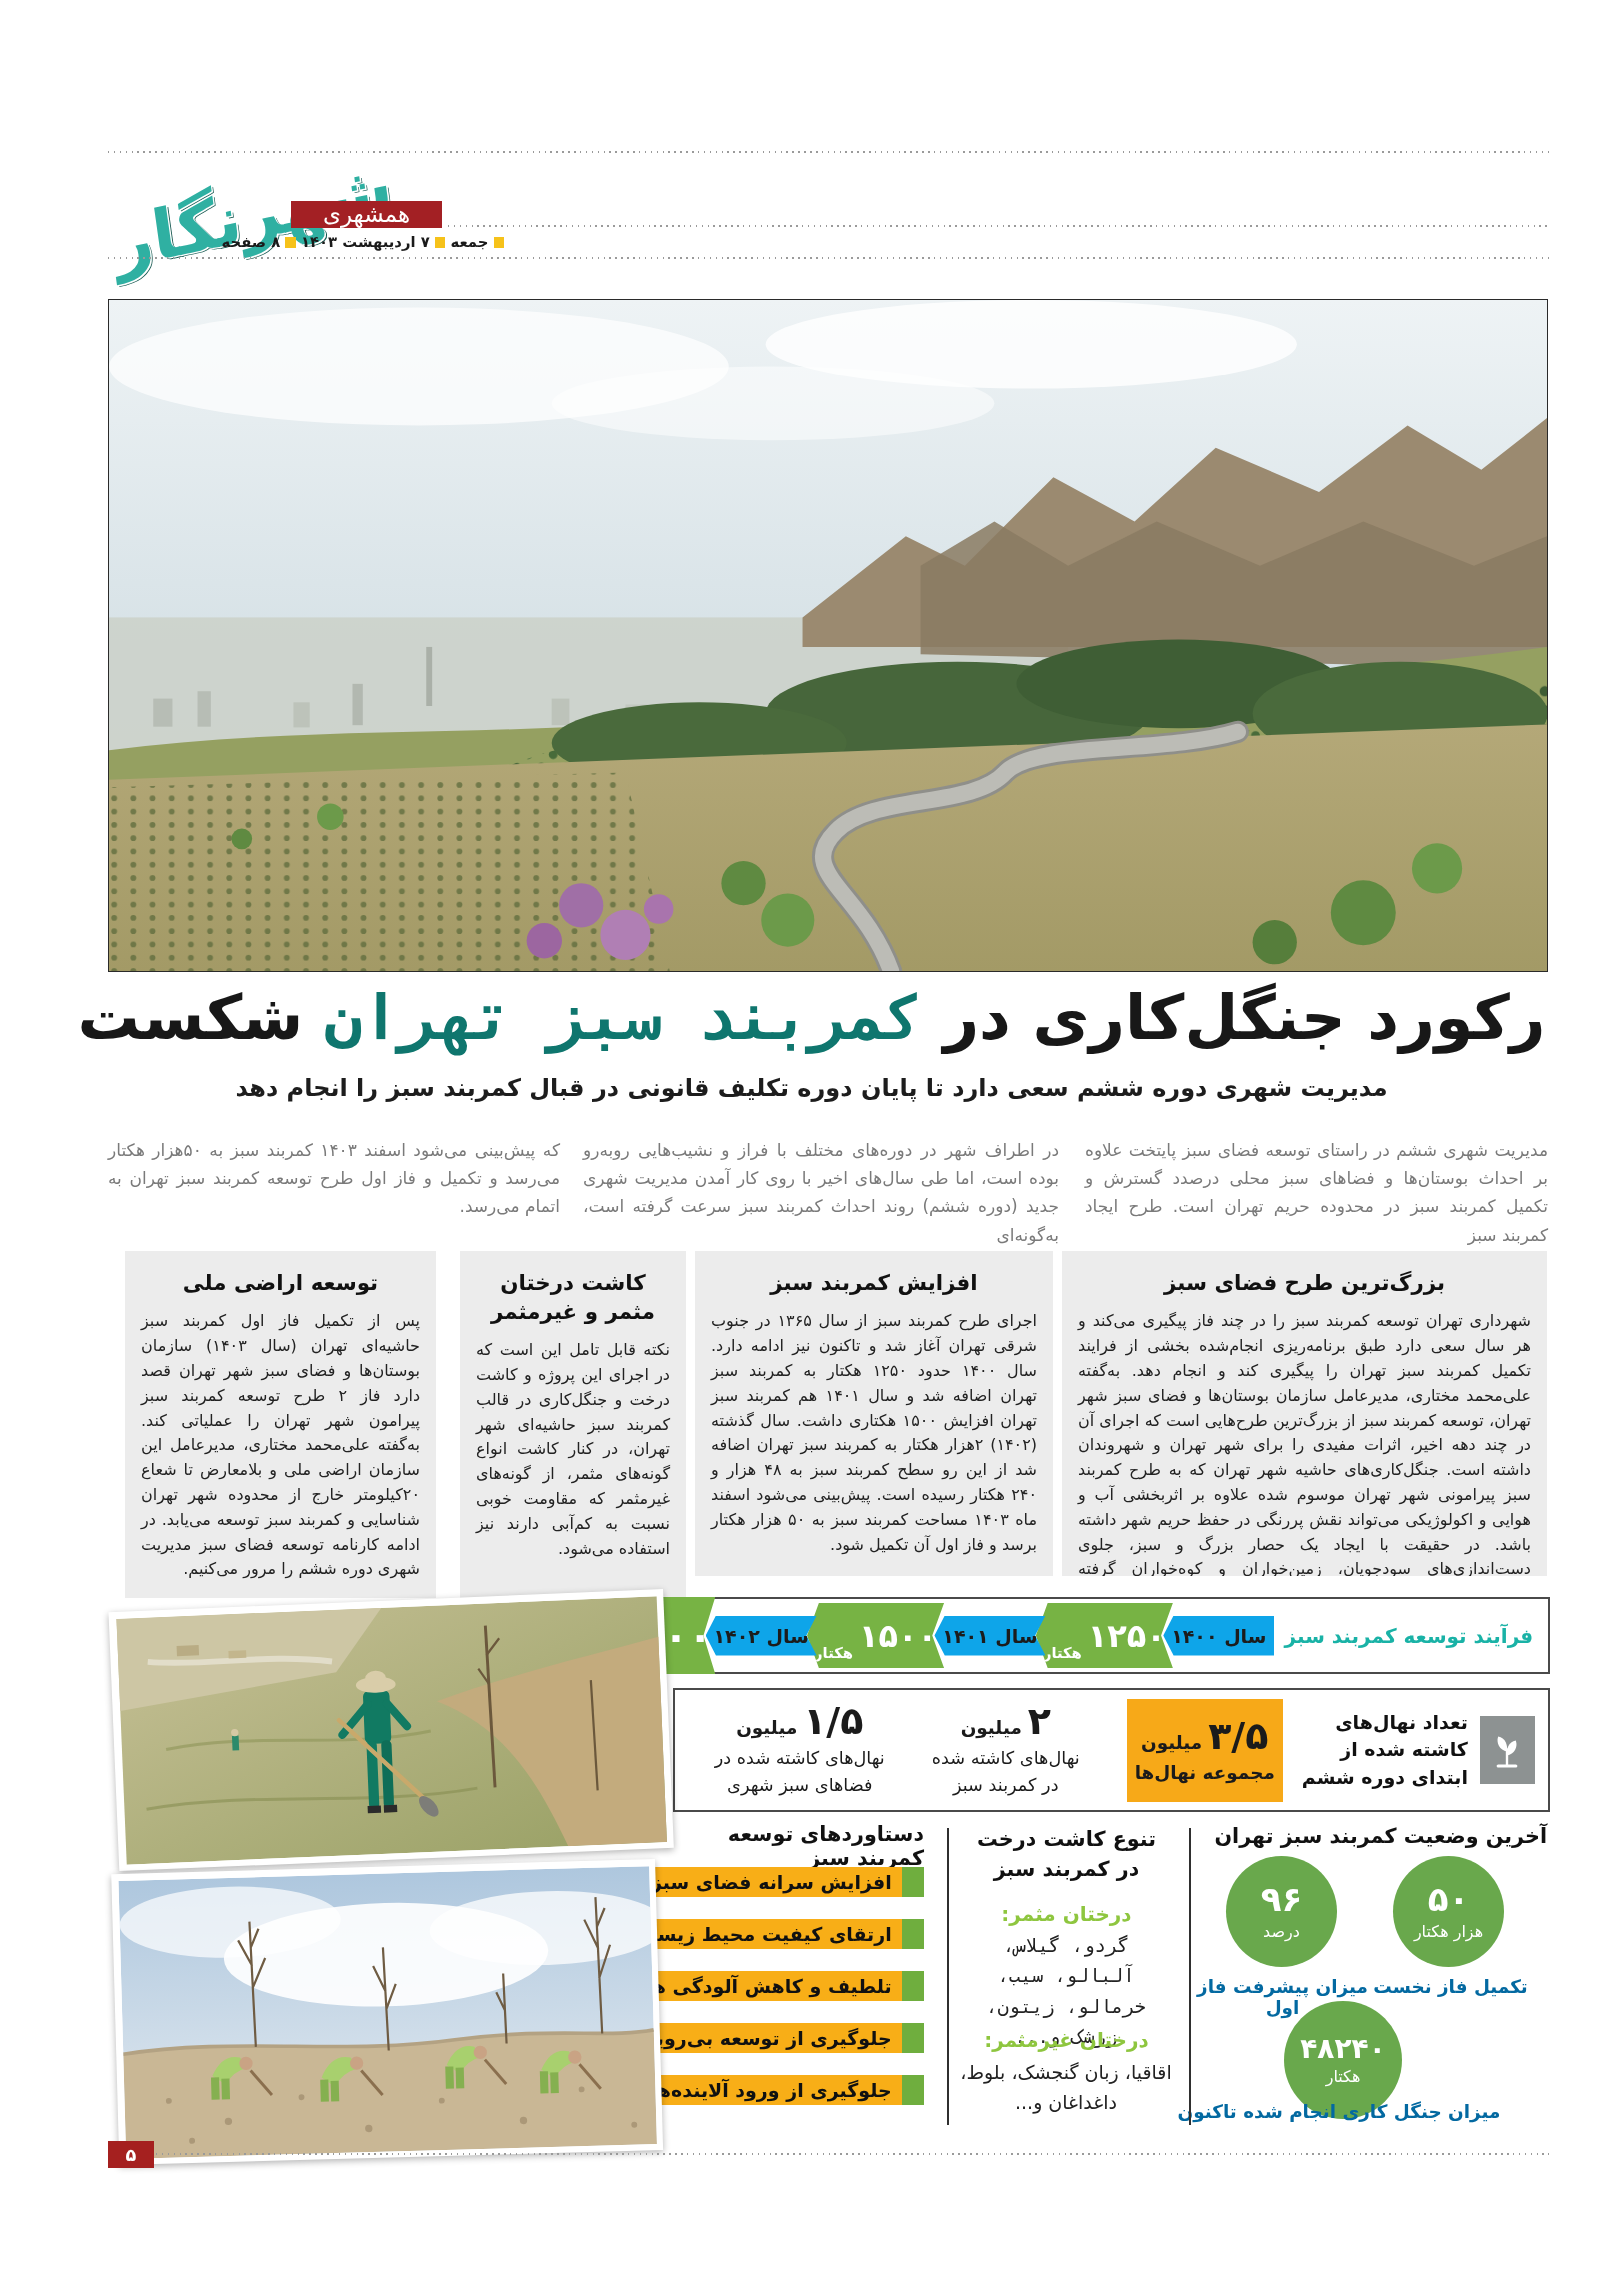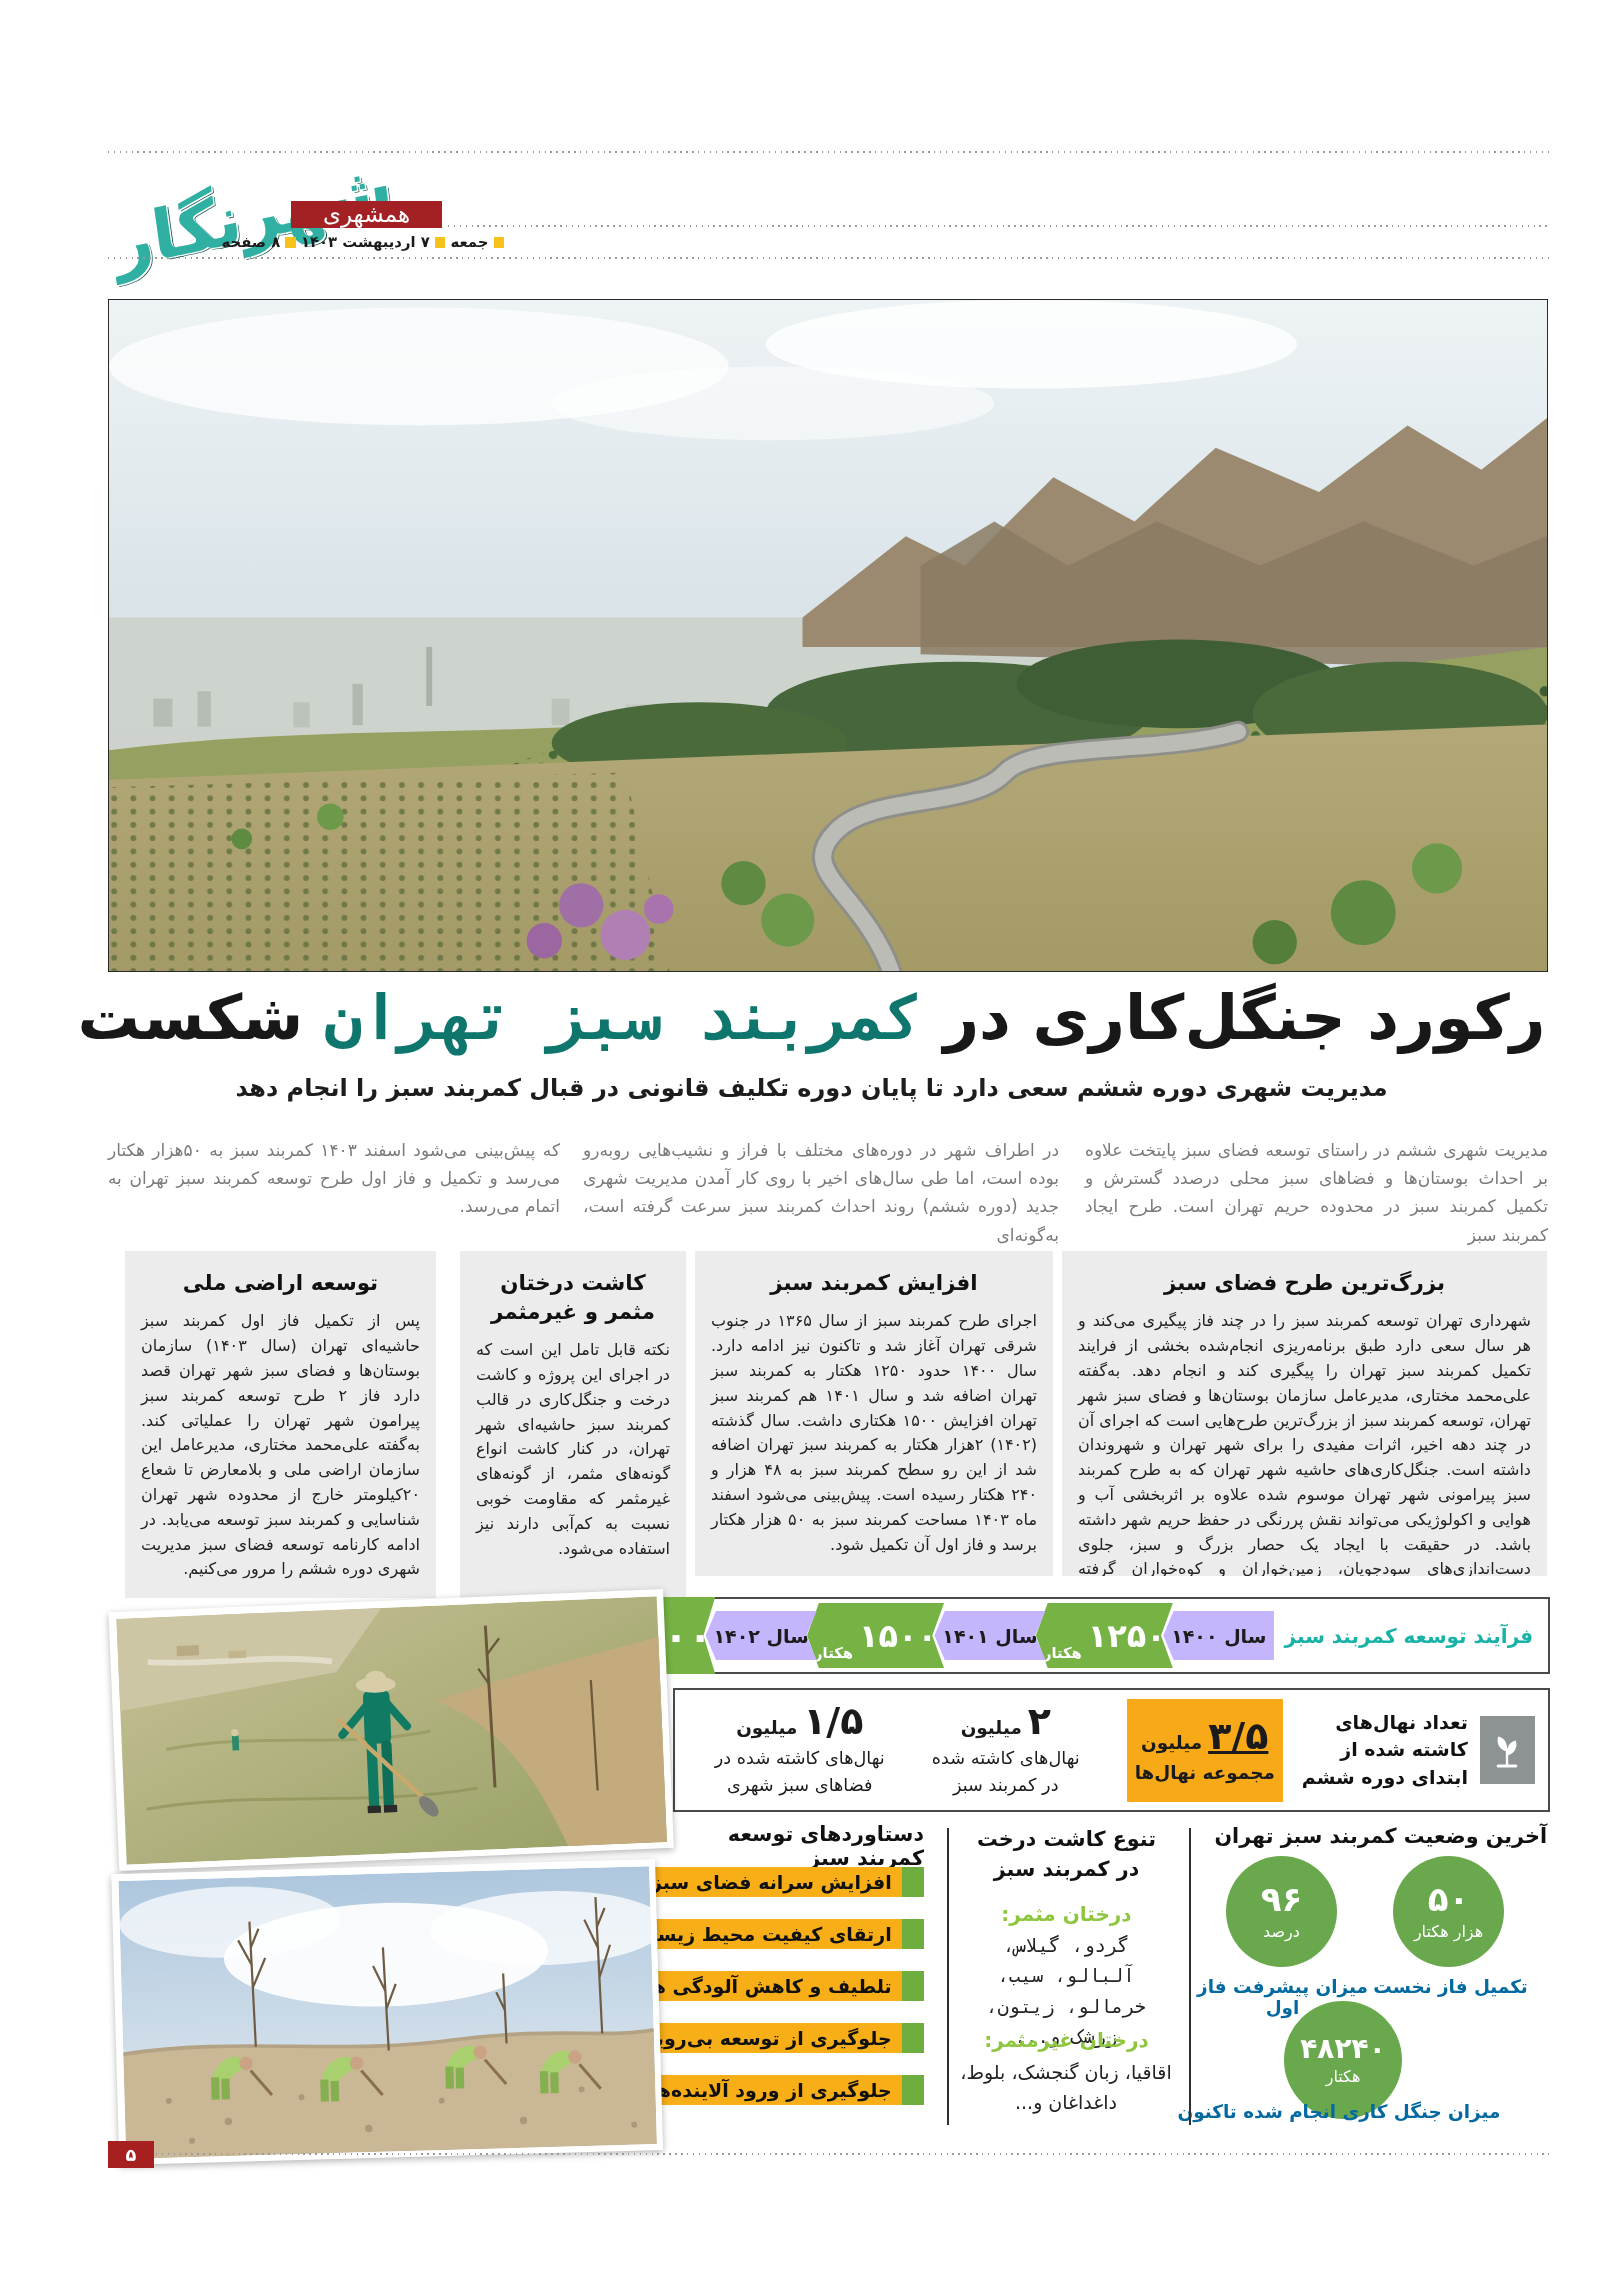--- a/index.html
+++ b/index.html
@@ -24,36 +24,36 @@
   .introcol{font-size:17px;line-height:1.66;color:#7a7a7a;text-align:justify;}
   
   .artbox{background:#ececec;box-sizing:border-box;padding:17.7px 16px;overflow:hidden;}
   .arttitle{font-size:21.4px;font-weight:bold;color:#111;text-align:center;margin:0 0 11.8px 0;line-height:1.35;}
   .artbody{font-size:16px;line-height:1.55;color:#222;text-align:justify;margin:0;}
   
   .stripbox{border:2.2px solid #4a4a4a;box-sizing:border-box;display:flex;align-items:center;padding:0 14.8px;background:#fff;}
   .striptitle{color:#19b2a6;font-weight:bold;font-size:20px;white-space:nowrap;margin-left:10.3px;}
   .chev{display:flex;align-items:center;justify-content:center;box-sizing:border-box;flex:none;}
   .chev+.chev{margin-right:-9.6px;}
-  .chev.year{background:#c4b5fd;width:111px;height:49px;color:#1c1c1c;font-weight:bold;font-size:19px;
+  .chev.year{background:#0ea5e9;width:111px;height:40px;color:#1c1c1c;font-weight:bold;font-size:19px;
      clip-path:polygon(100% 0,10.3px 0,0 50%,10.3px 100%,100% 100%,calc(100% - 10.3px) 50%);}
   .chev.year.first{clip-path:polygon(100% 0,10.3px 0,0 50%,10.3px 100%,100% 100%);}
   .chev.val{background:#77b344;width:137px;height:65px;color:#fff;font-weight:bold;
      clip-path:polygon(100% 0,11.8px 0,0 50%,11.8px 100%,100% 100%,calc(100% - 11.8px) 50%);}
   .chev .big{font-size:32px;line-height:1;}
   .chev .unit{font-size:14.8px;margin-right:5.9px;align-self:flex-end;padding-bottom:7.4px;}
   .chev.last{width:148px;height:77px;}
   .chev.last .big{font-size:40px;}
   
   .statsbox{border:2.2px solid #4a4a4a;box-sizing:border-box;display:flex;align-items:center;padding:0 13.3px;background:#fff;}
   .sapicon{width:55px;height:68px;background:#8d9292;display:flex;align-items:center;justify-content:center;flex:none;}
   .statlabel{font-size:19px;font-weight:bold;color:#111;line-height:1.45;margin-right:11.8px;text-align:right;}
   .orangebox{background:#f7a918;width:156px;height:103px;margin-right:19px;display:flex;flex-direction:column;
      align-items:center;justify-content:center;color:#1b1b1b;flex:none;}
-  .orangebox .num{font-size:38px;font-weight:900;line-height:1;text-decoration:underline;}
+  .orangebox .num{font-size:38px;font-weight:900;line-height:1;}
   .orangebox .nu{font-size:18.4px;font-weight:bold;margin-right:5.9px;}
   .orangebox .cap{font-size:18.4px;font-weight:bold;margin-top:7.4px;}
   .statgrp{margin-right:47px;text-align:center;color:#1b1b1b;}
   .statgrp .num{font-size:38px;font-weight:900;line-height:1;}
   .statgrp .nu{font-size:18.4px;font-weight:bold;margin-right:5.9px;}
   .statgrp .cap{font-size:17.7px;margin-top:5.9px;line-height:1.5;}
   
   .secdivider{width:1.5px;background:#2f2f2f;}
   .sectitle{font-size:20.7px;font-weight:bold;color:#111;}
   .circle{border-radius:50%;background:#69a84c;color:#fff;display:flex;flex-direction:column;

